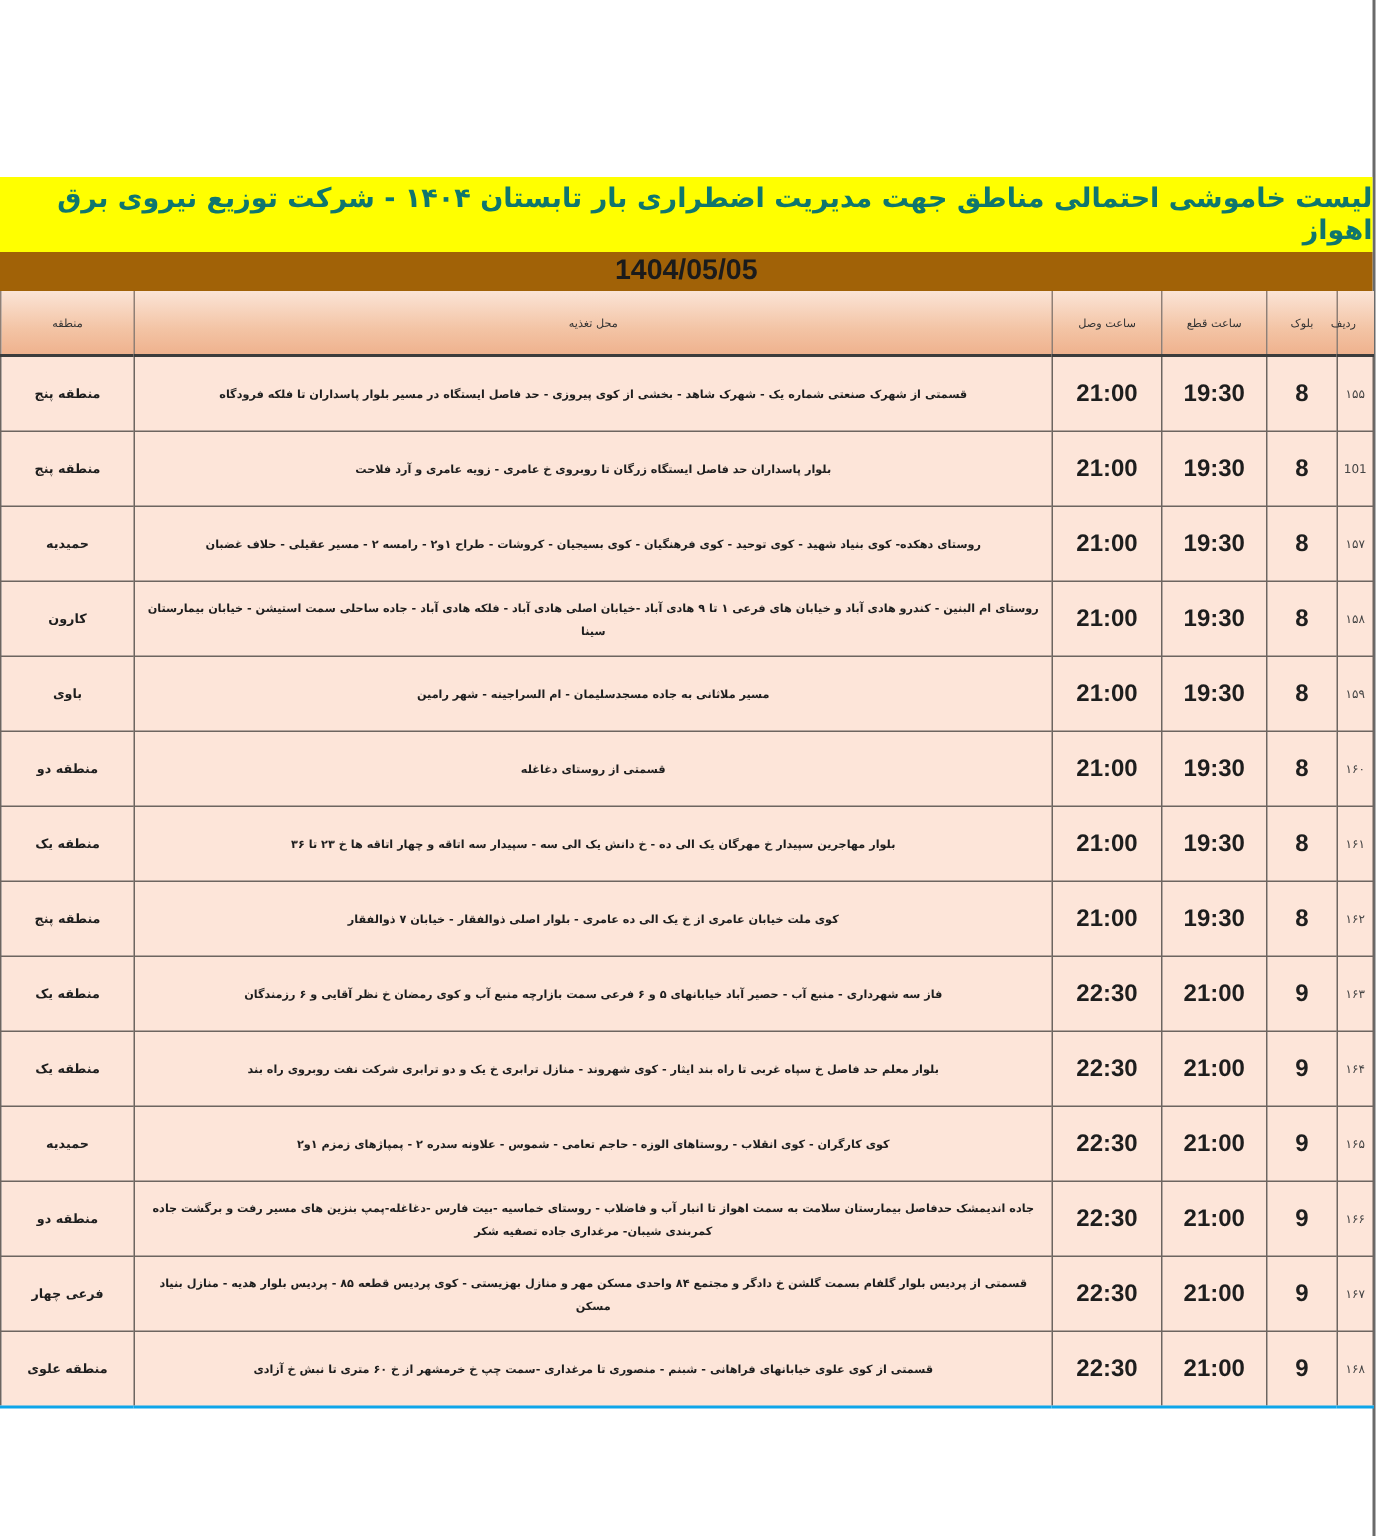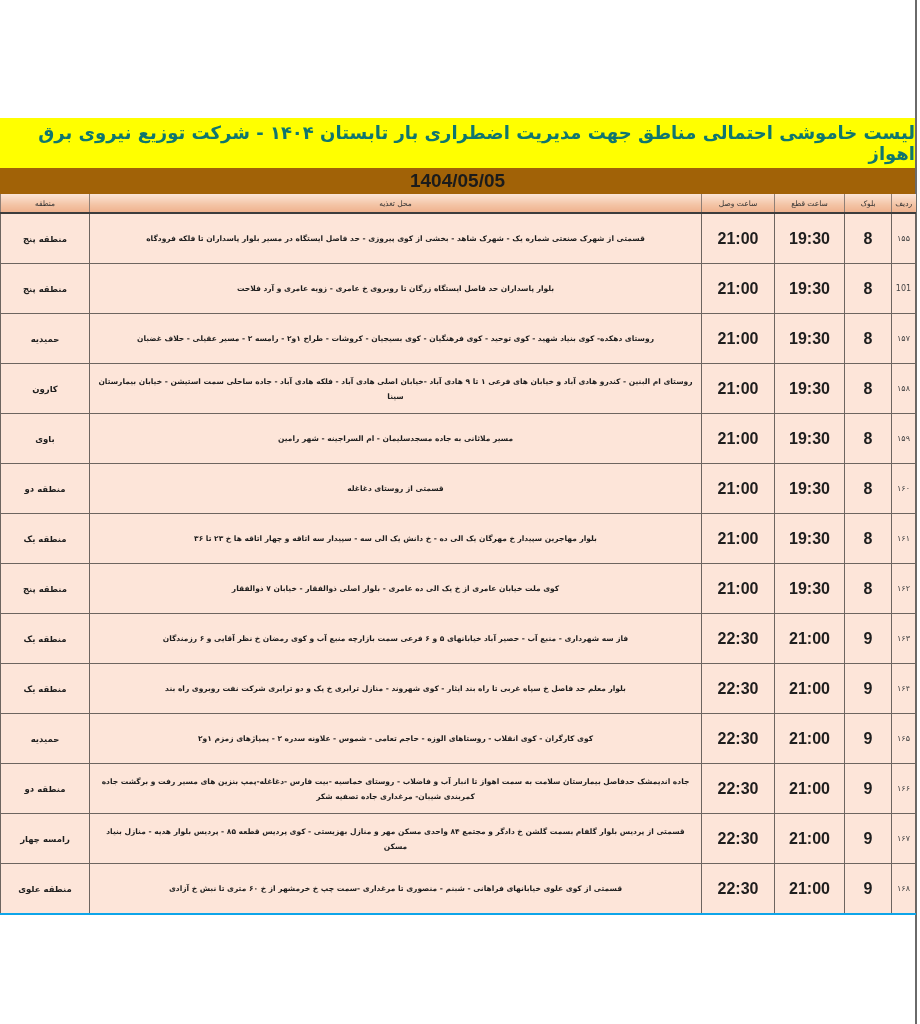--- a/index.html
+++ b/index.html
@@ -18,21 +18,21 @@
       direction: rtl; font-weight: bold; font-size: 18px; color: #0f766e;
     }
     .date-bar {
       height: 26px; background: #a16207; display: flex; align-items: center; justify-content: center;
       font-family: "Liberation Sans", sans-serif; font-weight: bold; font-size: 19px; color: #1b1b1b;
     }
     table {
       border-collapse: collapse; width: 915px; table-layout: fixed; direction: rtl;
     }
     th {
-      height: 18px; padding: 0; font-size: 7.5px; font-weight: normal; color: #333;
+      height: 18px; padding: 12px; font-size: 7.5px; font-weight: normal; color: #333;
       background: linear-gradient(to bottom, #fbe4d6 0%, #f3c4a5 60%, #efb28e 100%);
       border-left: 1px solid #8f7f75; border-bottom: 2px solid #3c3c3c;
     }
     td {
       height: 49px; padding: 0 4px; background: #fde5d9; border: 1px solid #6d6560;
       text-align: center; vertical-align: middle; color: #1e1e1e;
     }
     td.c-row { font-size: 8px; color: #444; padding: 0 2px; }
     td.c-num { font-family: "Liberation Sans", sans-serif; font-weight: bold; font-size: 16px; }
     td.c-loc { font-size: 7.5px; font-weight: bold; line-height: 15px; }
@@ -167,21 +167,21 @@
         <td class="c-num">22:30</td>
         <td class="c-loc">جاده اندیمشک حدفاصل بیمارستان سلامت به سمت اهواز تا انبار آب و فاضلاب - روستای خماسیه -بیت فارس -دغاغله-پمپ بنزین های مسیر رفت و برگشت جاده کمربندی شیبان- مرغداری جاده تصفیه شکر</td>
         <td class="c-area">منطقه دو</td>
       </tr>
       <tr>
         <td class="c-row">۱۶۷</td>
         <td class="c-num">9</td>
         <td class="c-num">21:00</td>
         <td class="c-num">22:30</td>
         <td class="c-loc">قسمتی از پردیس بلوار گلفام بسمت گلشن خ دادگر و مجتمع ۸۴ واحدی مسکن مهر و منازل بهزیستی - کوی پردیس قطعه ۸۵ - پردیس بلوار هدیه - منازل بنیاد مسکن</td>
-        <td class="c-area">رامسه چهار</td>
+        <td class="c-area">فرعی چهار</td>
       </tr>
       <tr>
         <td class="c-row">۱۶۸</td>
         <td class="c-num">9</td>
         <td class="c-num">21:00</td>
         <td class="c-num">22:30</td>
         <td class="c-loc">قسمتی از کوی علوی خیابانهای فراهانی - شبنم - منصوری تا مرغداری -سمت چپ خ خرمشهر از خ ۶۰ متری تا نبش خ آزادی</td>
         <td class="c-area">منطقه علوی</td>
       </tr>
     </tbody>

